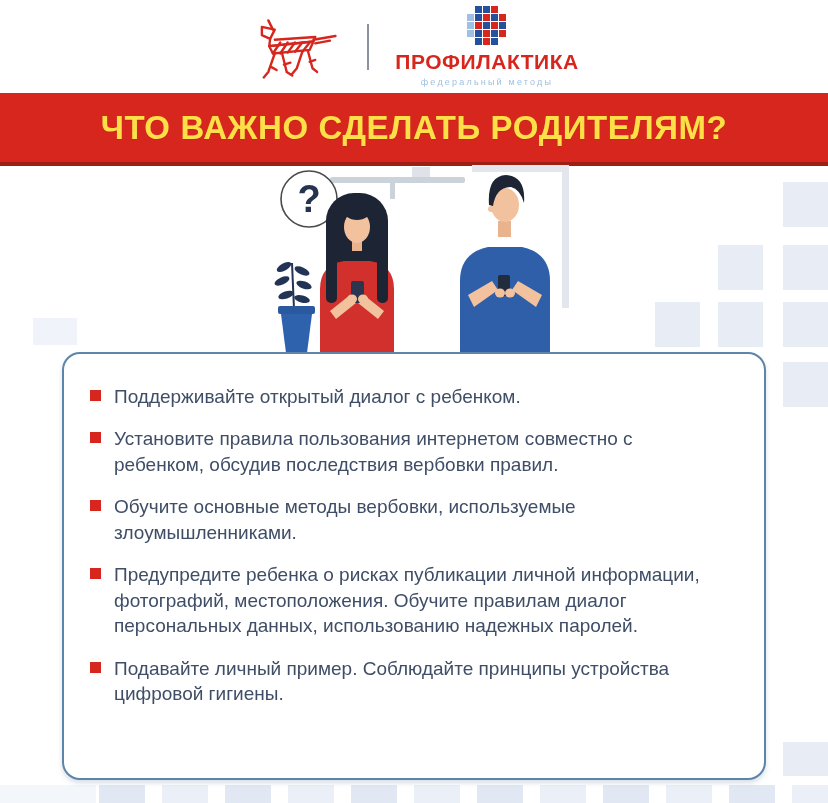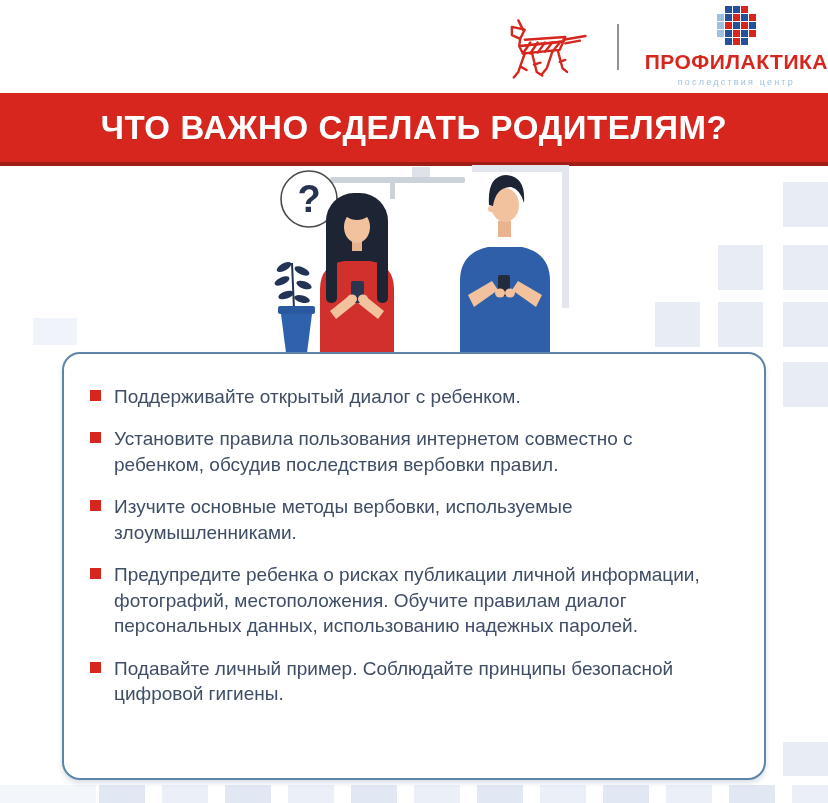--- a/index.html
+++ b/index.html
@@ -4,40 +4,40 @@
 <style>
   html,body{margin:0;padding:0;}
   body{
     width:828px;height:803px;position:relative;overflow:hidden;
     background:#ffffff;
     font-family:"Liberation Sans", sans-serif;
   }
   
   .header{
     position:absolute;top:0;left:0;width:828px;height:93px;
-    display:flex;align-items:center;justify-content:flex-end;gap:26px;
+    display:flex;align-items:center;justify-content:center;gap:26px;
   }
   .horse{width:92px;height:74px;margin-top:2px;}
   .hdr-divider{width:2px;height:46px;background:#8d939c;}
   .brand{display:flex;flex-direction:column;align-items:center;}
   .brand-mosaic{
     display:grid;grid-template-columns:repeat(5,7px);grid-auto-rows:7px;
     gap:1px;margin-bottom:5px;
   }
   .mcell{width:7px;height:7px;}
   .brand-name{font-size:21px;font-weight:bold;color:#d7261d;letter-spacing:.5px;}
   .brand-subtitle{font-size:9px;color:#9fc0e2;letter-spacing:2.2px;margin-top:3px;}
   
   .banner{
     position:absolute;top:93px;left:0;width:828px;height:69px;
     background:#d7261d;border-bottom:4px solid #9e1d15;
     display:flex;align-items:center;justify-content:center;
   }
   .banner-title{
-    color:#ffffff;font-size:33px;font-weight:800;letter-spacing:.6px;
+    color:#fde047;font-size:33px;font-weight:800;letter-spacing:.6px;
     text-shadow:0 1px 0 rgba(0,0,0,.08);
   }
   
   .illustration{position:absolute;left:262px;top:163px;width:320px;height:190px;z-index:1;}
   
   .sq{position:absolute;background:#e8edf5;}
   .sq.faint{background:#f0f3f9;}
   .bottom-row{position:absolute;left:0;top:785px;width:828px;height:18px;}
   .bottom-row .stripe{position:absolute;top:0;width:46px;height:18px;}
   .bottom-wash{position:absolute;left:0;top:785px;width:96px;height:18px;background:#f3f6fa;}
@@ -97,21 +97,21 @@
         <div class="mcell" style="background: rgb(215, 38, 29);"></div>
         <div class="mcell" style="background: rgb(36, 80, 156);"></div>
         <div class="mcell" style="background: rgb(215, 38, 29);"></div>
         <div class="mcell" style="background: transparent;"></div>
         <div class="mcell" style="background: rgb(36, 80, 156);"></div>
         <div class="mcell" style="background: rgb(215, 38, 29);"></div>
         <div class="mcell" style="background: rgb(36, 80, 156);"></div>
         <div class="mcell" style="background: transparent;"></div>
       </div>
     <div class="brand-name">ПРОФИЛАКТИКА</div>
-    <div class="brand-subtitle">последствия центр</div>
+    <div class="brand-subtitle">федеральный методы</div>
   </div>
 </div>
 
 <div class="banner">
   <div class="banner-title">ЧТО ВАЖНО СДЕЛАТЬ РОДИТЕЛЯМ?</div>
 </div>
 
 <div class="sq" style="left:783px;top:182px;width:45px;height:45px;"></div>
 <div class="sq" style="left:718px;top:245px;width:45px;height:45px;"></div>
 <div class="sq" style="left:783px;top:245px;width:45px;height:45px;"></div>
@@ -198,24 +198,24 @@
     <li>
       <span class="bullet-sq"></span>
       <span class="item-text">Поддерживайте открытый диалог с ребенком.</span>
     </li>
     <li>
       <span class="bullet-sq"></span>
       <span class="item-text">Установите правила пользования интернетом совместно с ребенком, обсудив последствия вербовки правил.</span>
     </li>
     <li>
       <span class="bullet-sq"></span>
-      <span class="item-text">Изучите основные методы вербовки, используемые злоумышленниками.</span>
+      <span class="item-text">Обучите основные методы вербовки, используемые злоумышленниками.</span>
     </li>
     <li>
       <span class="bullet-sq"></span>
       <span class="item-text">Предупредите ребенка о рисках публикации личной информации, фотографий, местоположения. Обучите правилам диалог персональных данных, использованию надежных паролей.</span>
     </li>
     <li>
       <span class="bullet-sq"></span>
-      <span class="item-text">Подавайте личный пример. Соблюдайте принципы безопасной цифровой гигиены.</span>
+      <span class="item-text">Подавайте личный пример. Соблюдайте принципы устройства цифровой гигиены.</span>
     </li>
   </ul>
 </div>
 
 </body></html>

